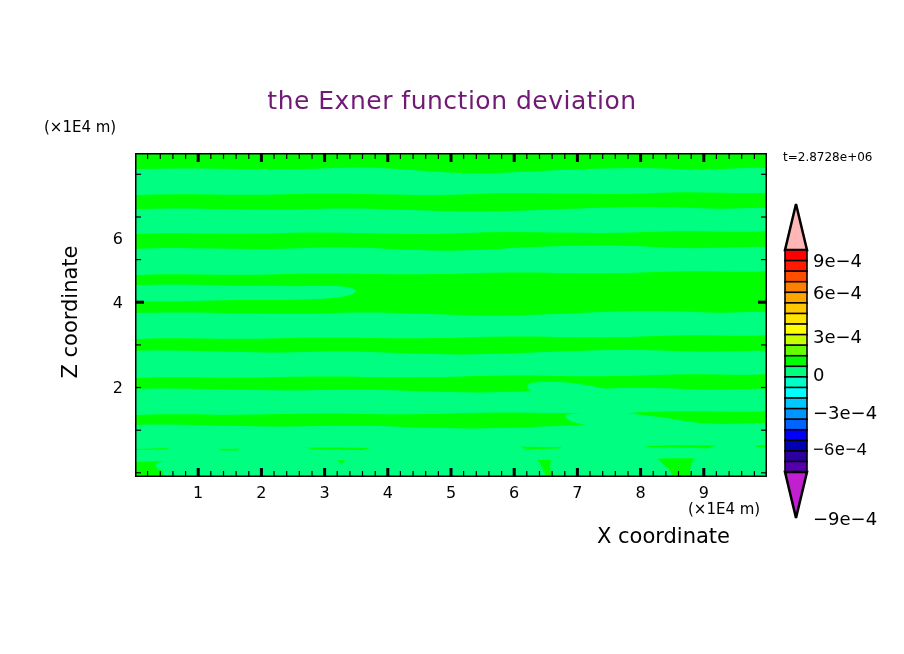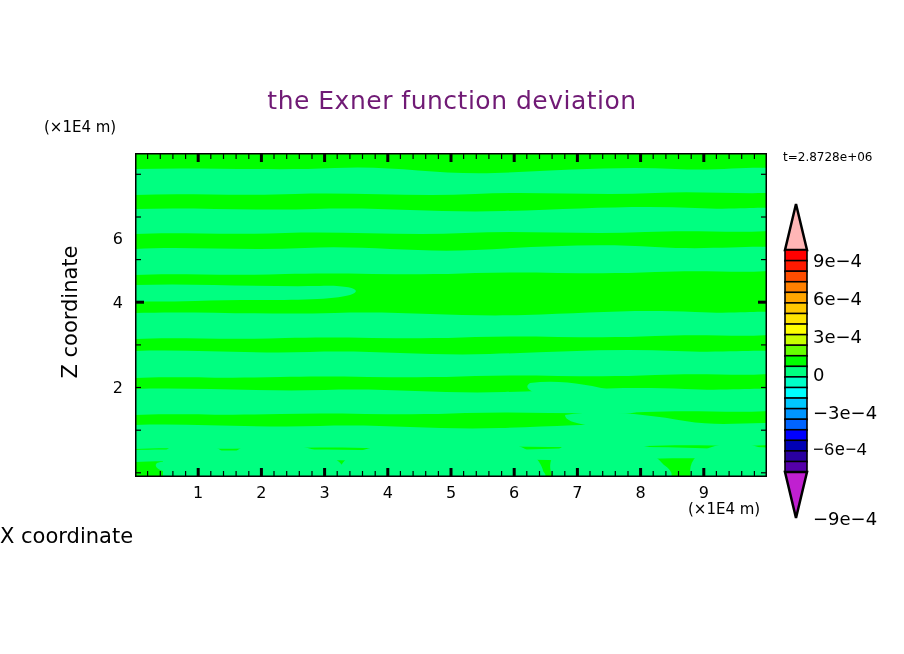--- a/index.html
+++ b/index.html
@@ -10,21 +10,21 @@
   }
   .abs{position:absolute;}
   #title{
     left:0;top:86px;width:904px;text-align:center;
     font-size:25px;color:#701a75;letter-spacing:.5px;font-weight:400;
   }
   #yunit{left:44px;top:118px;font-size:15px;color:#000;}
   #xunit{left:688px;top:500px;font-size:15px;color:#000;}
   #tstamp{left:783px;top:150px;font-size:12px;color:#000;}
   #xlabel{
-    left:0;top:524px;width:730px;text-align:left;
+    left:0;top:524px;width:730px;text-align:right;
     font-size:21px;color:#000;
   }
   #ylabel{
     left:-60px;top:300px;width:260px;text-align:center;
     font-size:21px;color:#000;
     transform:rotate(-90deg);transform-origin:center center;
   }
   #plotbox{left:135px;top:153px;width:632px;height:324px;}
   #plotbox svg{display:block;}
   .xtl{position:absolute;font-size:16px;color:#000;text-align:center;width:30px;}
@@ -267,19 +267,19 @@
         <rect x="2" y="216.14285714285714" width="22" height="10.971428571428572" fill="#0064ff" stroke="#000" stroke-width="1.6"></rect>
         <rect x="2" y="226.71428571428572" width="22" height="10.971428571428572" fill="#0000ff" stroke="#000" stroke-width="1.6"></rect>
         <rect x="2" y="237.28571428571428" width="22" height="10.971428571428572" fill="#0000b4" stroke="#000" stroke-width="1.6"></rect>
         <rect x="2" y="247.85714285714286" width="22" height="10.971428571428572" fill="#2a00a0" stroke="#000" stroke-width="1.6"></rect>
         <rect x="2" y="258.42857142857144" width="22" height="10.971428571428572" fill="#5500aa" stroke="#000" stroke-width="1.6"></rect>
       </g>
 
     <polygon points="13,315 24,269 2,269" fill="#c020d0" stroke="#000" stroke-width="2.5"></polygon>
   </svg>
   <div class="cbl" style="top:47px;">9e−4</div>
-  <div class="cbl" style="top:85px;">6e−4</div>
+  <div class="cbl" style="top:79px;">6e−4</div>
   <div class="cbl" style="top:123px;text-align:center;">3e−4</div>
   <div class="cbl" style="top:161px;">0</div>
   <div class="cbl" style="top:199px;text-align:right;">−3e−4</div>
   <div class="cbl" style="top:237px;font-family:Liberation Mono, monospace;">−6e−4</div>
   <div class="cbl" style="top:265px;margin-top:40px;">−9e−4</div>
 </div>
 
 </body></html>

